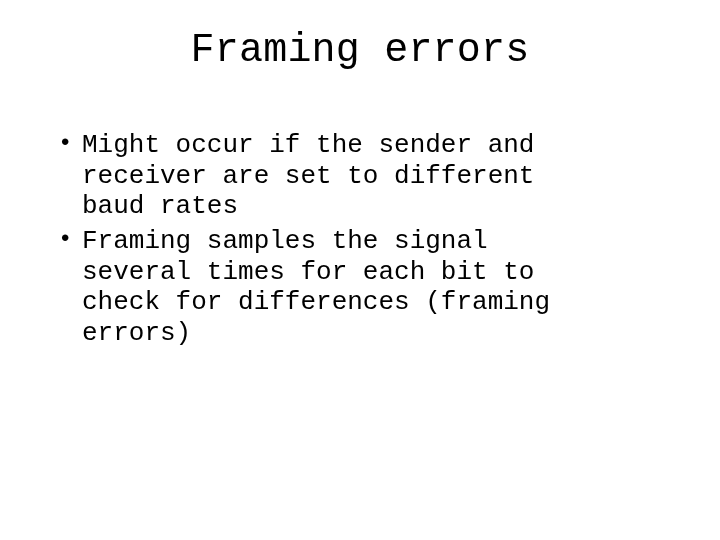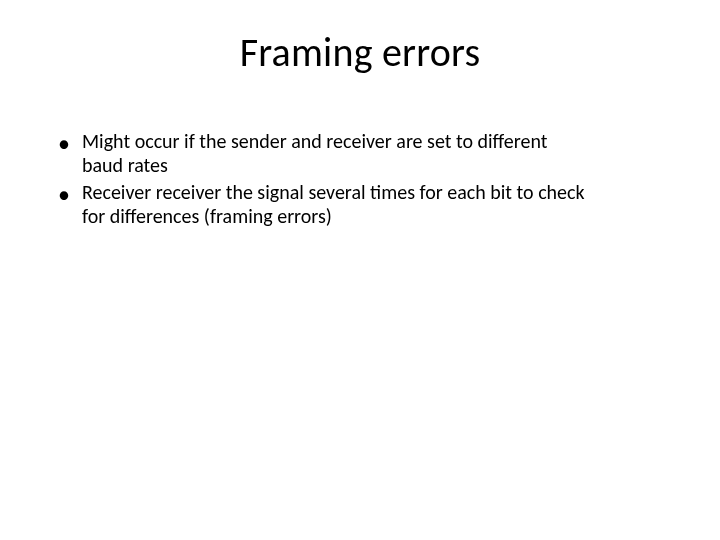--- a/index.html
+++ b/index.html
@@ -9,20 +9,21 @@
     height: 540px;
     background: #ffffff;
     font-family: Calibri, "Segoe UI", Arial, sans-serif;
     color: #000000;
   }
   .slide {
     width: 644px;
     height: 540px;
     position: relative;
     box-sizing: border-box;
+    font-family: Liberation Mono, monospace;
   }
   .title {
     position: absolute;
     top: 28px;
     left: 0;
     width: 720px;
     text-align: center;
     font-size: 40px;
     font-weight: 400;
     letter-spacing: 0.2px;
@@ -34,37 +35,37 @@
     right: 54px;
   }
   ul.bullets {
     list-style: none;
     margin: 0;
     padding: 0;
   }
   ul.bullets > li {
     position: relative;
     padding-left: 28px;
-    font-size: 20px;
+    font-size: 26px;
     line-height: 1.18;
     margin-bottom: 4px;
   }
   ul.bullets > li::before {
     content: "•";
     position: absolute;
     left: 4px;
     top: 0;
     font-size: 24px;
     line-height: 1.2;
   }
 </style>
 </head>
 <body>
 
 <div class="slide">
   <div class="title">Framing errors</div>
   <div class="body">
     <ul class="bullets">
       <li>Might occur if the sender and receiver are set to different baud rates</li>
-      <li>Receiver receiver the signal several times for each bit to check for differences (framing errors)</li>
+      <li>Framing samples the signal several times for each bit to check for differences (framing errors)</li>
     </ul>
   </div>
 </div>
 
 </body></html>

